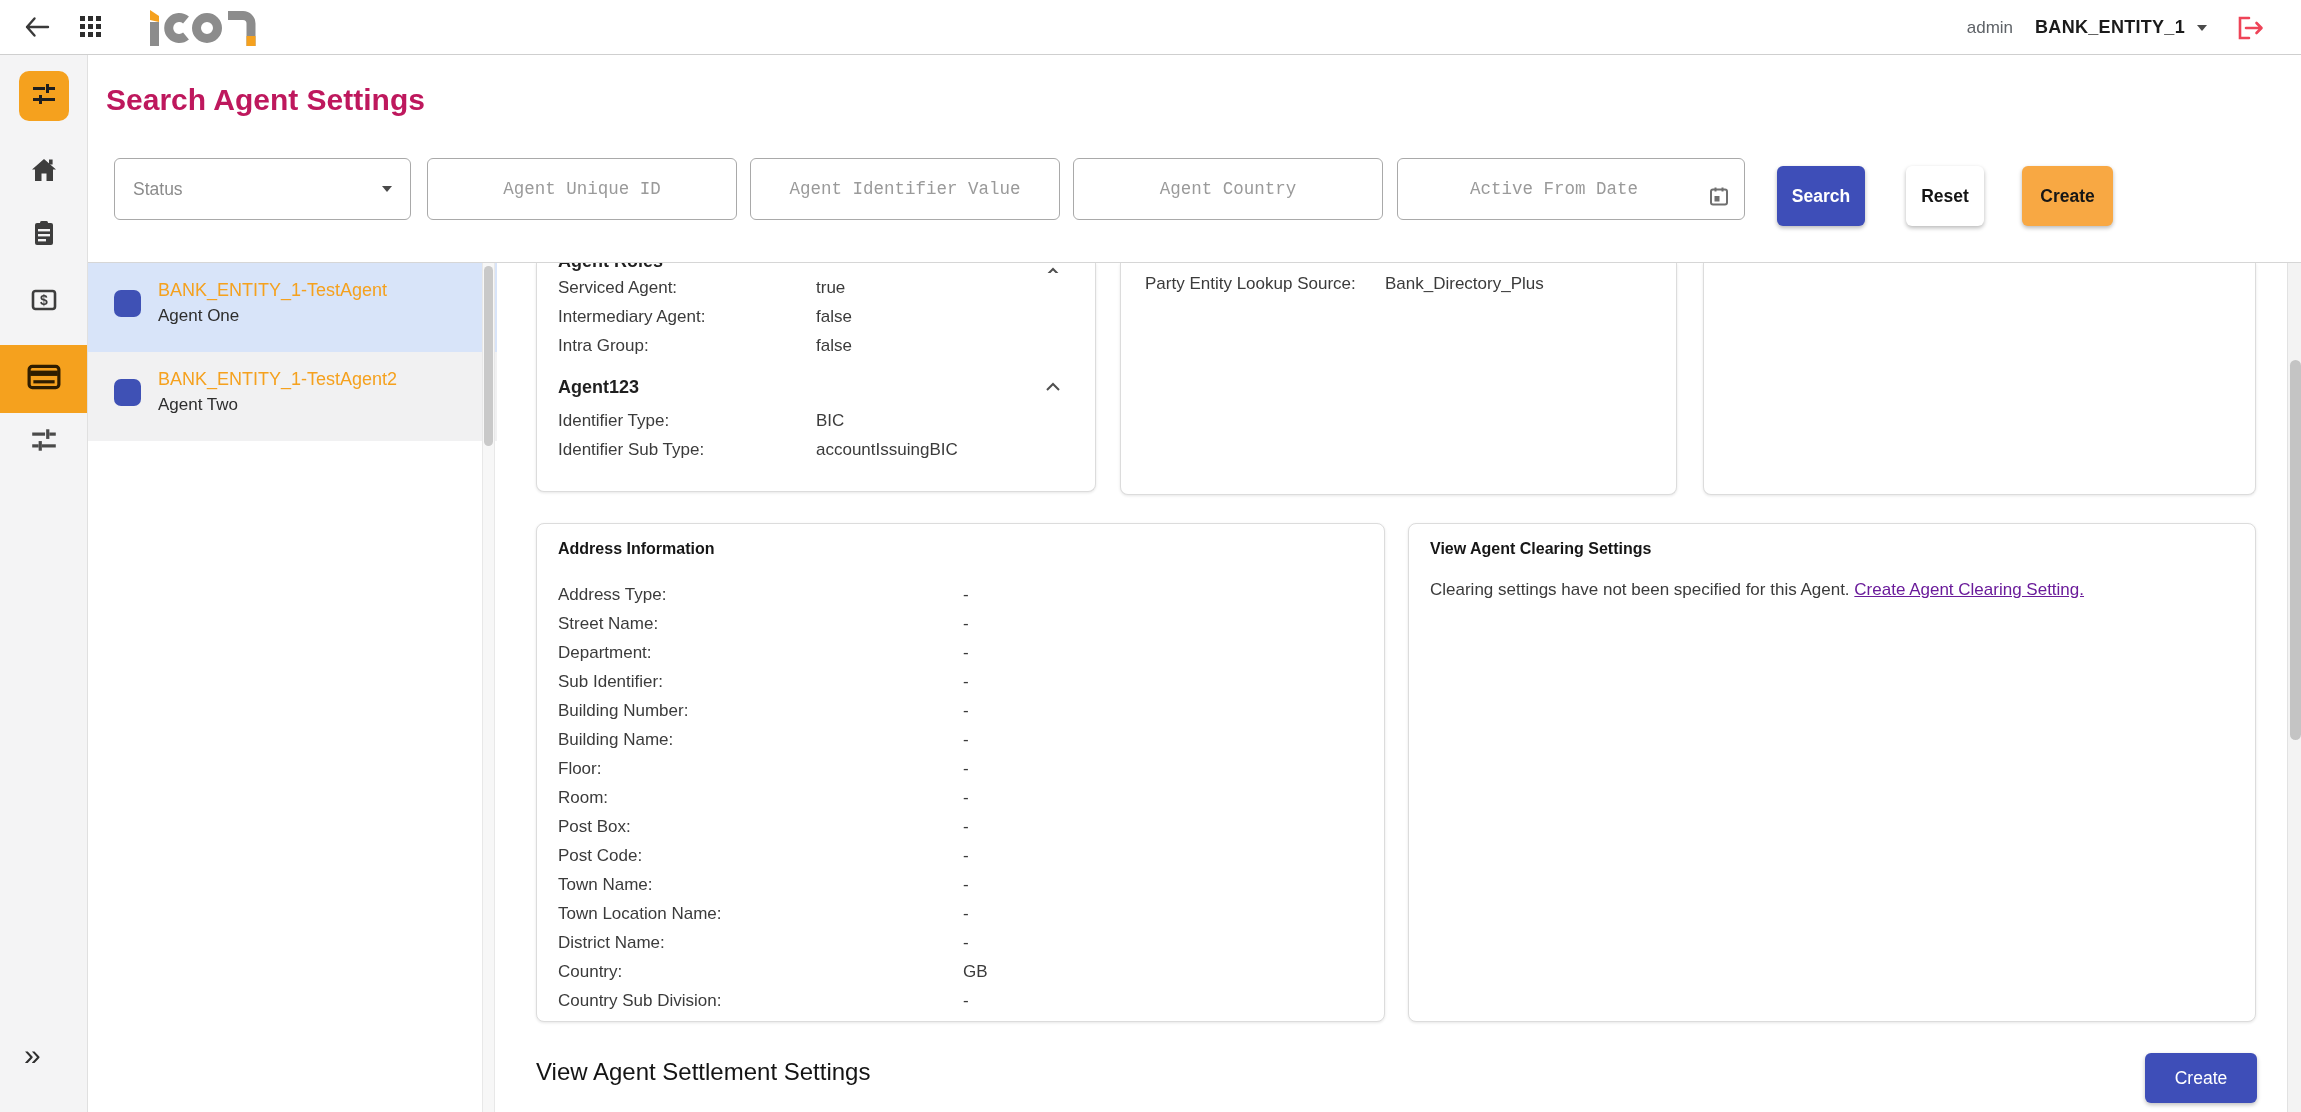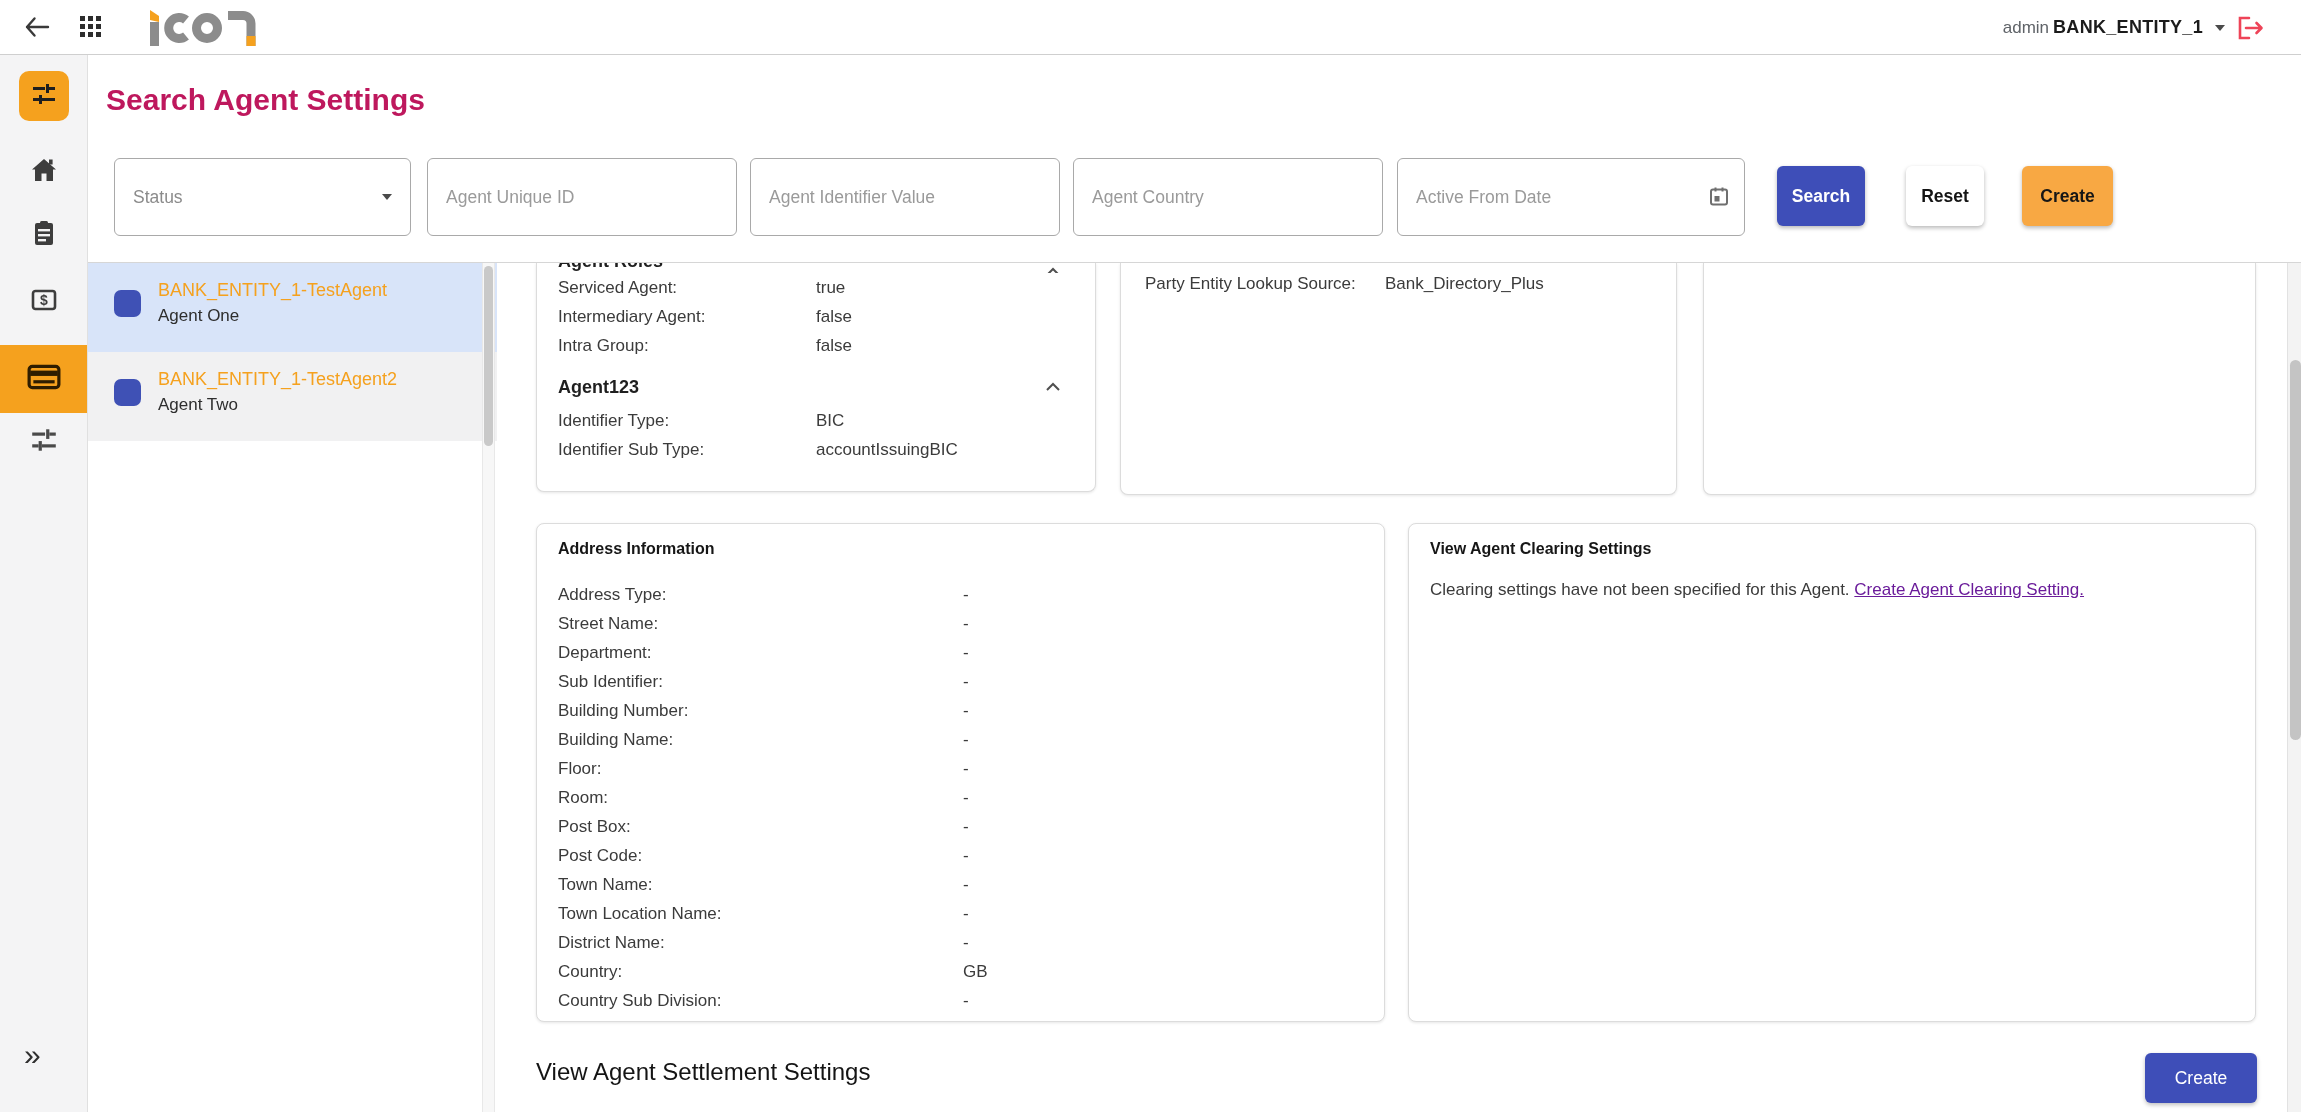--- a/index.html
+++ b/index.html
@@ -10,21 +10,21 @@
   }
   
   .topbar { position:absolute; left:0; top:0; width:100%; height:55px; background:#fff;
             border-bottom:1px solid #cfcfcf; z-index:30; }
   .back-btn { position:absolute; left:24px; top:16px; width:26px; height:22px; cursor:pointer; }
   .grid-btn { position:absolute; left:80px; top:16px; width:24px; height:24px;
               display:grid; grid-template-columns:repeat(3,4.5px); grid-template-rows:repeat(3,4.5px);
               gap:3.5px; cursor:pointer; }
   .grid-btn i { background:#2d2d2d; }
   .logo { position:absolute; left:140px; top:8px; }
-  .top-right { position:absolute; right:36px; top:0; height:55px; display:flex; align-items:center; gap:4px; }
+  .top-right { position:absolute; right:36px; top:0; height:55px; display:flex; align-items:center; gap:22px; }
   .admin-label { font-size:17px; color:#5f6368; }
   .entity-wrap { display:flex; align-items:center; gap:12px; cursor:pointer; }
   .entity-name { font-size:18px; font-weight:700; color:#1b1b1b; letter-spacing:.3px; }
   .caret-down { width:0; height:0; border-left:5.5px solid transparent; border-right:5.5px solid transparent;
                 border-top:6.5px solid #4a4a4a; }
   .logout-btn { width:30px; height:26px; cursor:pointer; margin-left:6px; }
 
   
   .sidebar { position:absolute; left:0; top:55px; width:88px; height:1057px;
              background:#f4f4f5; border-right:1px solid #e0e0e0; z-index:20; }
@@ -37,26 +37,26 @@
   .ic-tune2 { top:370px; }
   .expand-btn { position:absolute; left:24px; top:985px; font-size:30px; color:#2f2f2f;
                 cursor:pointer; line-height:1; }
 
   :root { --orange:#F5A11E; --indigo:#3E4EB8; }
 
   
   .head-sec { position:absolute; left:88px; top:55px; width:2213px; height:208px; background:#fff;
               border-bottom:1px solid #d6d6d6; z-index:10; }
   .page-title { position:absolute; left:18px; top:28px; font-size:30px; font-weight:700; color:#be185d; }
-  .f-field { position:absolute; top:103px; height:78px; border:1px solid #a9a9a9; border-radius:6px;
+  .f-field { position:absolute; top:103px; height:62px; border:1px solid #a9a9a9; border-radius:6px;
              background:#fff; font-size:17.5px; }
   .f-select { left:26px; width:297px; display:flex; align-items:center; padding:0 18px;
               color:#8b8b8b; cursor:pointer; justify-content:space-between; }
   .f-input input { width:100%; height:100%; border:none; outline:none; background:transparent;
-                   font-family:Liberation Sans, sans-serif; font-size:17.5px; padding:0 18px; color:#737373; }
+                   font-family:Liberation Mono, monospace; font-size:17.5px; padding:0 18px; color:#737373;text-align:center; }
   .f-input input::placeholder { color:#9a9a9a; }
   .f-uid { left:339px; width:310px; } .f-idv { left:662px; width:310px; } .f-cty { left:985px; width:310px; }
   .f-date { left:1309px; width:348px; }
   .f-date input { padding-right:52px; }
   .cal-ic { position:absolute; right:14px; top:26px; width:22px; height:22px; cursor:pointer; }
   .btn { position:absolute; top:111px; height:60px; border:none; border-radius:6px; cursor:pointer;
          font-family:"Liberation Sans",sans-serif; font-size:17.5px; font-weight:700;
          box-shadow:0 2px 4px rgba(0,0,0,.28); }
   .btn-search { left:1689px; width:88px; background:var(--indigo); color:#fff; }
   .btn-reset  { left:1818px; width:78px; background:#fff; color:#141414; }

